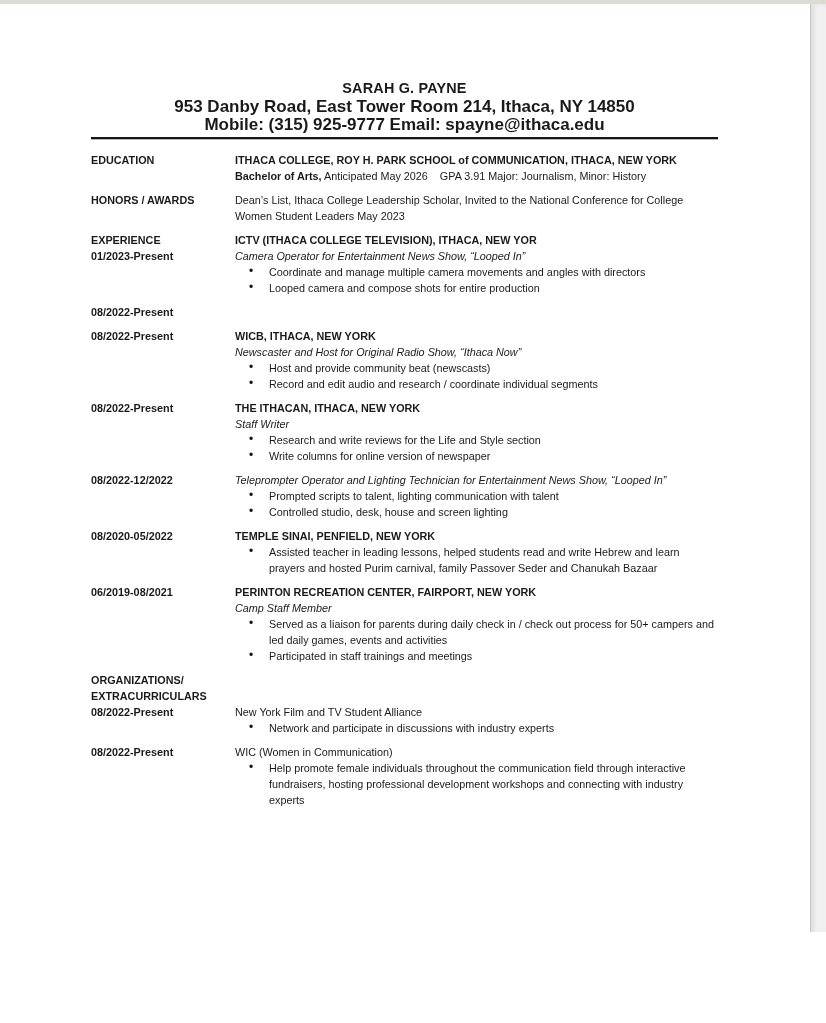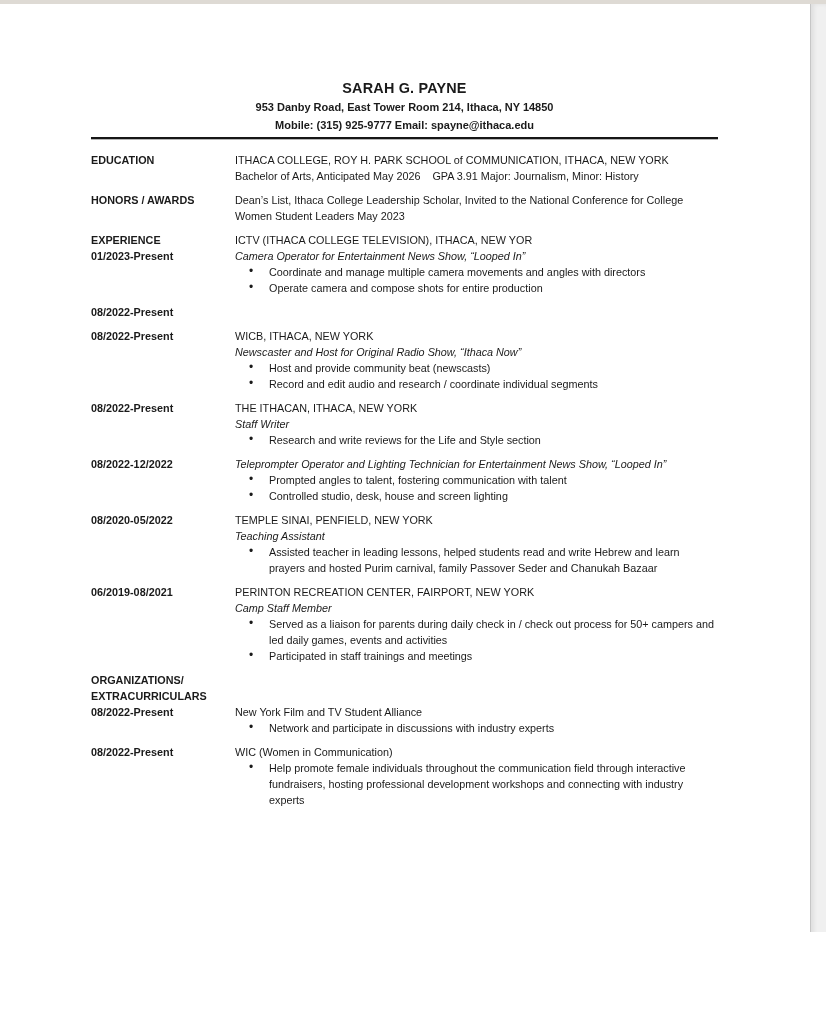--- a/index.html
+++ b/index.html
@@ -11,32 +11,32 @@
   .gutter {
     position:absolute; top:4px; right:0; width:15px; height:1019px;
     background:#f0f0f0; border-left:1px solid #c6c6c6;
     box-shadow: inset 3px 0 4px rgba(0,0,0,0.07);
   }
   .page { position:absolute; left:0; top:4px; width:810px; height:1019px; background:#ffffff; }
   .doc { position:absolute; left:91px; top:0; width:627px; font-size:10.8px; }
 
   header.rheader { margin-top:75px; text-align:center; font-weight:bold; }
   .name { font-size:14.4px; line-height:19px; letter-spacing:0.2px; }
-  .addr { font-size:11px; line-height:18px; }
+  .addr { font-size:17px; line-height:18px; }
   .rule { height:2px; background:#161616; border-bottom:1px solid #b5b5b5; margin-top:3px; }
 
   .row { display:flex; margin-top:8px; }
   .row.first-after-rule { margin-top:12px; }
   .row.no-gap { margin-top:0; }
   .col-label { flex:0 0 144px; width:144px; line-height:16px; font-weight:bold; }
   .col-label .date { font-weight:bold; }
   .col-content { flex:0 0 483px; width:483px; line-height:16px; }
 
   .line { white-space:pre-wrap; }
-  .bold { font-weight:normal; }
+  .bold { font-weight:bold; }
   .italic { font-style:italic; }
   .bullet { position:relative; padding-left:34px; white-space:pre-wrap; }
   .bullet::before { content:"\2022"; position:absolute; left:14px; top:-1px; font-size:12px; }
   .misspell {
     text-decoration-line:underline; text-decoration-style:wavy;
     text-decoration-color:#cc1f1f; text-decoration-thickness:1px;
     text-underline-offset:2.5px;
   }
   .selection-caret { position:absolute; left:91px; top:930px; width:9px; height:27px; background:#c5d2eb; }
 </style>
@@ -74,21 +74,21 @@
 
       <div class="row">
         <div class="col-label">
           <div>EXPERIENCE</div>
           <div class="date">01/2023-Present</div>
         </div>
         <div class="col-content">
           <div class="line bold">ICTV (ITHACA COLLEGE TELEVISION), ITHACA, NEW YOR</div>
           <div class="line italic">Camera Operator for Entertainment News Show, “Looped In”</div>
           <div class="bullet">Coordinate and manage multiple camera movements and angles with directors</div>
-          <div class="bullet">Operate camera and compose shots for entire production</div>
+          <div class="bullet">Looped camera and compose shots for entire production</div>
         </div>
       </div>
 
       <div class="row">
         <div class="col-label"><span class="date">08/2022-Present</span></div>
       </div>
 
       <div class="row">
         <div class="col-label"><span class="date">08/2022-Present</span></div>
         <div class="col-content">
@@ -98,37 +98,37 @@
           <div class="bullet">Record and edit audio and research / coordinate individual segments</div>
         </div>
       </div>
 
       <div class="row">
         <div class="col-label"><span class="date">08/2022-Present</span></div>
         <div class="col-content">
           <div class="line bold">THE ITHACAN, ITHACA, NEW YORK</div>
           <div class="line italic">Staff Writer</div>
           <div class="bullet">Research and write reviews for the Life and Style section</div>
+          <div class="bullet">Write columns for online version of newspaper</div>
         </div>
       </div>
 
       <div class="row">
         <div class="col-label"><span class="date">08/2022-12/2022</span></div>
         <div class="col-content">
           <div class="line italic">Teleprompter Operator and Lighting Technician for Entertainment News Show, “Looped In”</div>
-          <div class="bullet">Prompted angles to talent, fostering communication with talent</div>
+          <div class="bullet">Prompted scripts to talent, lighting communication with talent</div>
           <div class="bullet">Controlled studio, desk, house and screen lighting</div>
         </div>
       </div>
 
       <div class="row">
         <div class="col-label"><span class="date">08/2020-05/2022</span></div>
         <div class="col-content">
           <div class="line bold">TEMPLE SINAI, PENFIELD, NEW YORK</div>
-          <div class="line italic">Teaching Assistant</div>
           <div class="bullet">Assisted teacher in leading lessons, helped students read and write Hebrew and learn prayers and hosted Purim carnival, family Passover Seder and Chanukah Bazaar</div>
         </div>
       </div>
 
       <div class="row">
         <div class="col-label"><span class="date">06/2019-08/2021</span></div>
         <div class="col-content">
           <div class="line bold">PERINTON RECREATION CENTER, FAIRPORT, NEW YORK</div>
           <div class="line italic">Camp Staff Member</div>
           <div class="bullet">Served as a liaison for parents during daily check in / check out process for 50+ campers and led daily games, events and activities</div>

